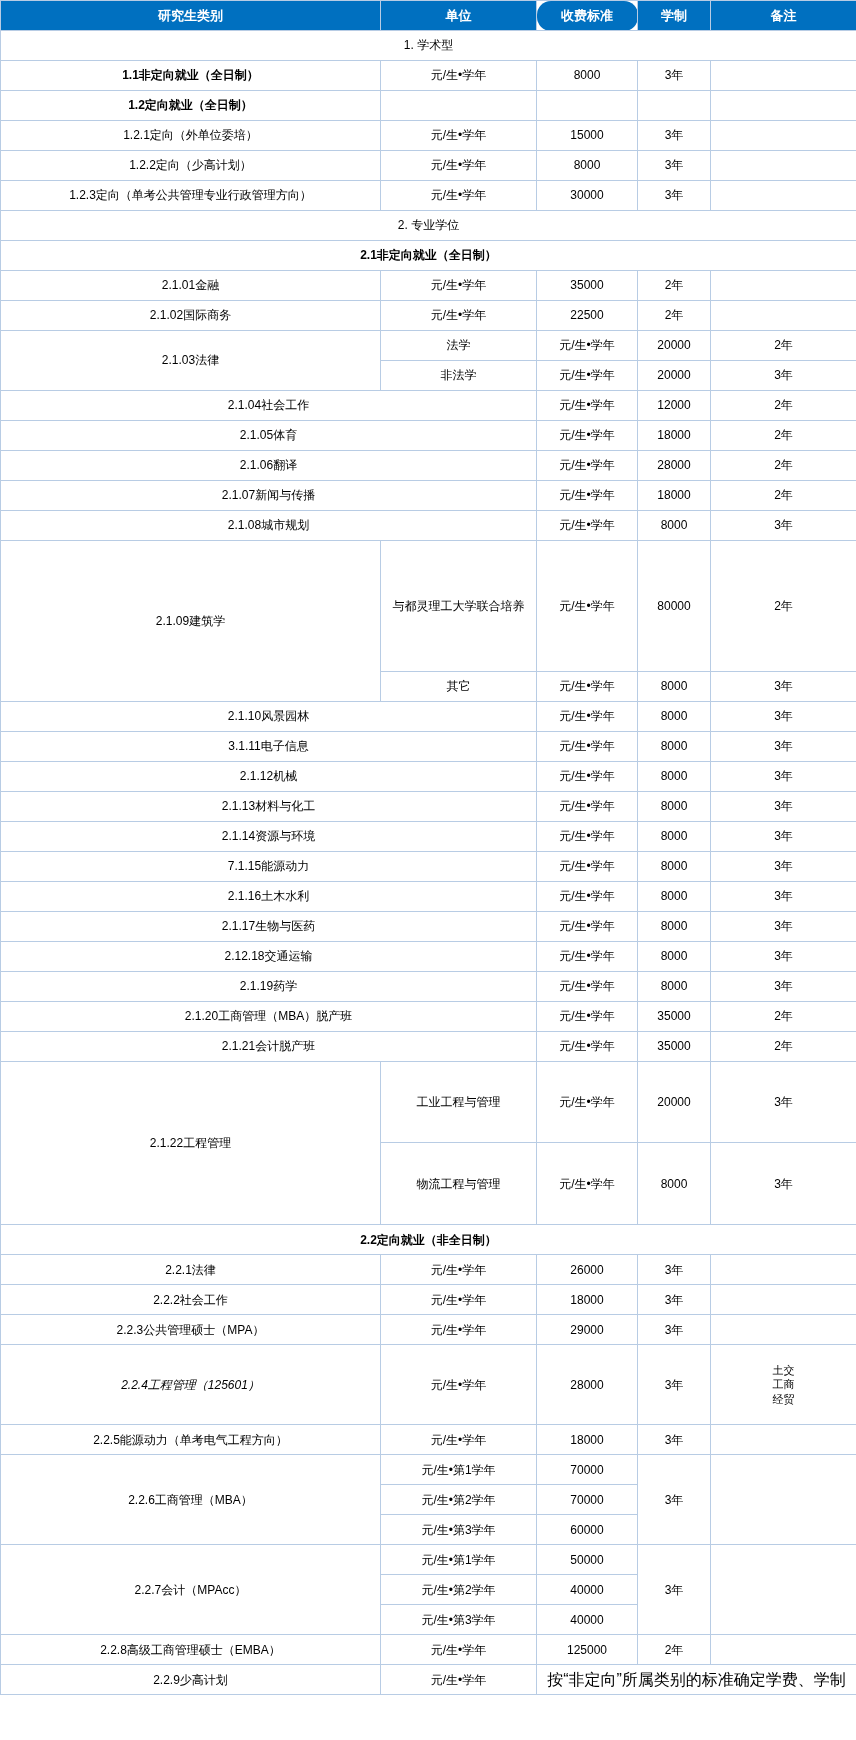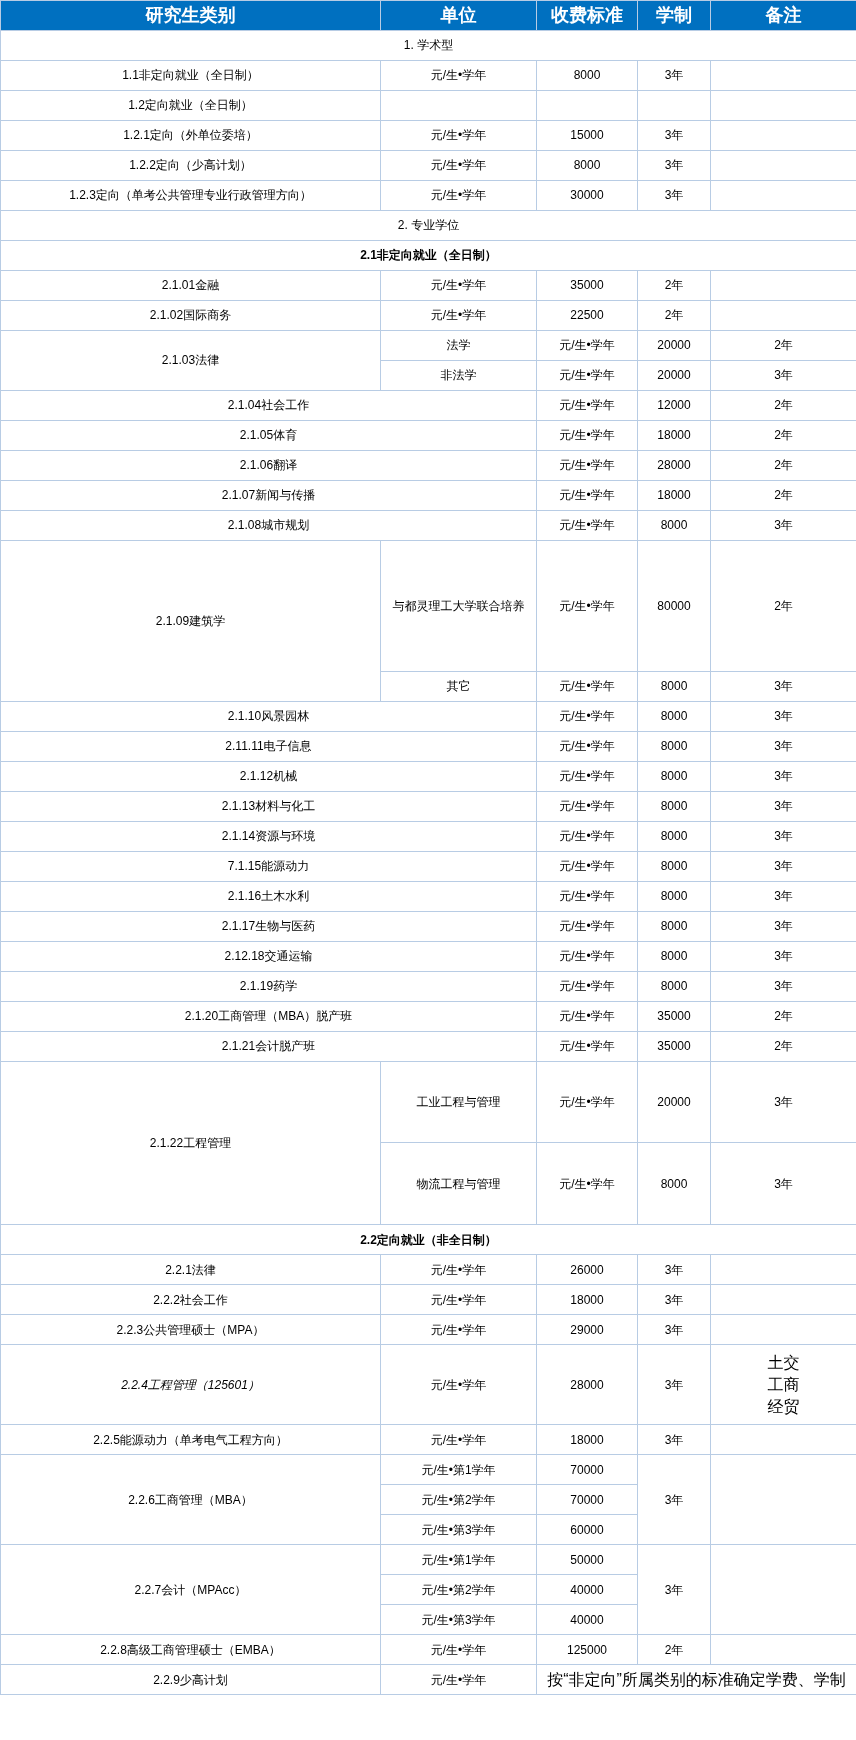--- a/index.html
+++ b/index.html
@@ -30,27 +30,28 @@
     height: 30px;
     text-align: center;
     vertical-align: middle;
     line-height: 1.35;
     box-sizing: border-box;
   }
   thead th {
     background: #0070c0;
     color: #ffffff;
     font-weight: bold;
-    font-size: 18px;
+    font-size: 13px;
     border: 1px solid #0070c0;
     height: 88px;
     margin-left: 28px;
   }
   thead th.hdr-fee {
     padding: 0 26px;
+    border-radius: 14px;
   }
   td.section {
     text-align: left;
     padding-left: 8px;
     font-weight: normal;
   }
   td.sub-section-left {
     text-align: left;
     padding-left: 22px;
     font-weight: bold;
@@ -61,27 +62,27 @@
   td.name-group {
     text-align: center;
     margin-left: 44px;
   }
   td.tall {
     height: 60px;
     font-style: italic;
   }
   td.remark-multiline {
     line-height: 1.6;
-    font-size: 16px;
+    font-size: 11px;
   }
   td.note {
     text-align: center;
     font-size: 16px;
   }
-  .bold { font-weight: normal; }
+  .bold { font-weight: bold; }
 </style>
 </head>
 <body>
 
 <table id="fee-table">
   <colgroup>
     <col class="c-name">
       <col class="c-unit">
       <col class="c-fee">
       <col class="c-years">
@@ -229,21 +230,21 @@
 
     <tr>
       <td class="name" colspan="2">2.1.10风景园林</td>
       <td>元/生•学年</td>
       <td>8000</td>
       <td>3年</td>
       <td></td>
     </tr>
 
     <tr>
-      <td class="name" colspan="2">2.11.11电子信息</td>
+      <td class="name" colspan="2">3.1.11电子信息</td>
       <td>元/生•学年</td>
       <td>8000</td>
       <td>3年</td>
       <td rowspan="9">原工程硕士</td>
     </tr>
     <tr>
       <td class="name" colspan="2">2.1.12机械</td>
       <td>元/生•学年</td>
       <td>8000</td>
       <td>3年</td>

